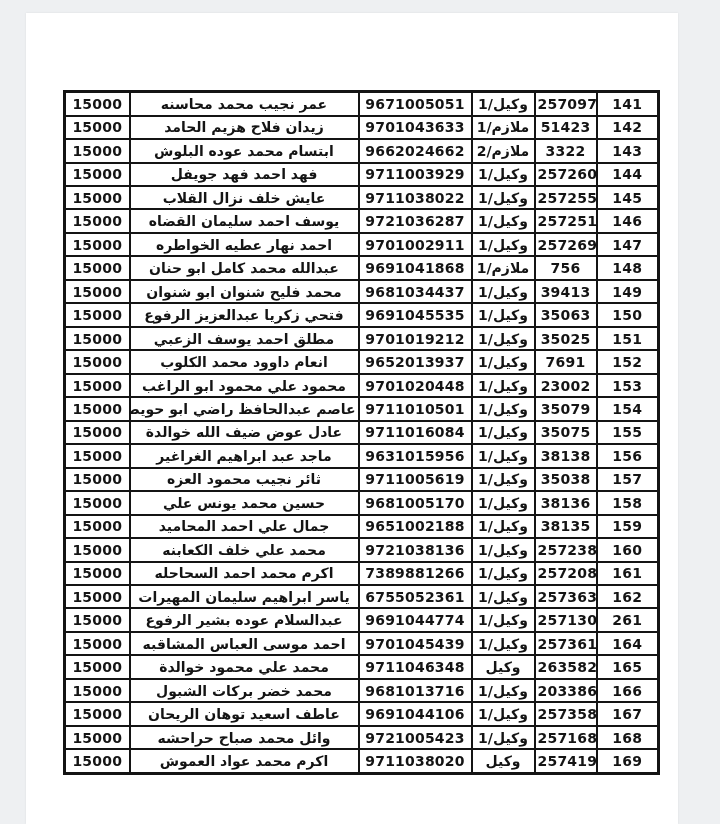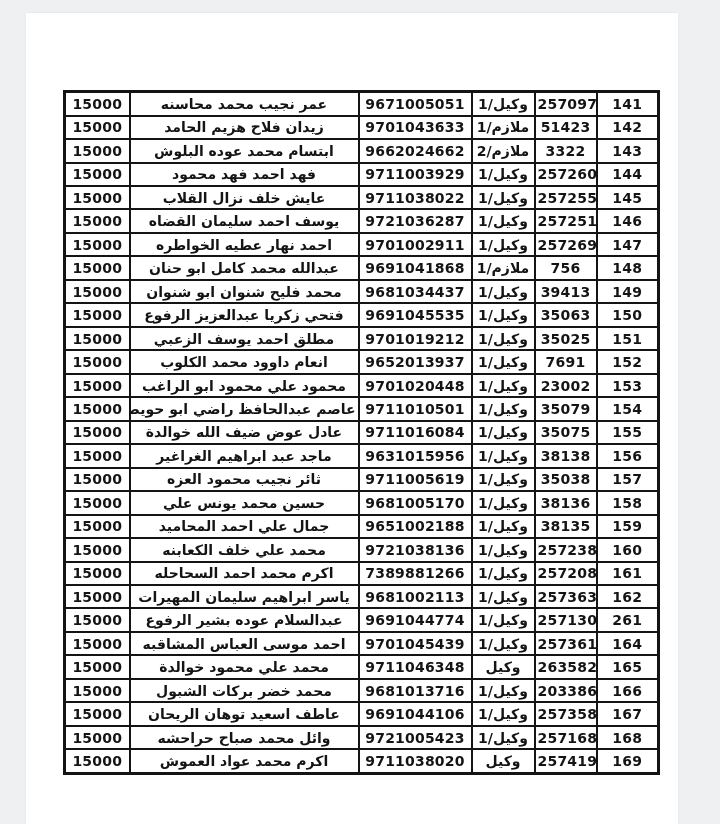--- a/index.html
+++ b/index.html
@@ -84,21 +84,21 @@
           <td class="c-amount">15000</td>
           <td class="c-name" dir="rtl">ابتسام محمد عوده البلوش</td>
           <td class="c-id">9662024662</td>
           <td class="c-rank" dir="rtl">ملازم/2</td>
           <td class="c-number">3322</td>
           <td class="c-serial">143</td>
         </tr>
 
         <tr>
           <td class="c-amount">15000</td>
-          <td class="c-name" dir="rtl">فهد احمد فهد محمود</td>
+          <td class="c-name" dir="rtl">فهد احمد فهد جويفل</td>
           <td class="c-id">9711003929</td>
           <td class="c-rank" dir="rtl">وكيل/1</td>
           <td class="c-number">257260</td>
           <td class="c-serial">144</td>
         </tr>
 
         <tr>
           <td class="c-amount">15000</td>
           <td class="c-name" dir="rtl">عايش خلف نزال القلاب</td>
           <td class="c-id">9711038022</td>
@@ -247,21 +247,21 @@
           <td class="c-name" dir="rtl">اكرم محمد احمد السحاحله</td>
           <td class="c-id">7389881266</td>
           <td class="c-rank" dir="rtl">وكيل/1</td>
           <td class="c-number">257208</td>
           <td class="c-serial">161</td>
         </tr>
 
         <tr>
           <td class="c-amount">15000</td>
           <td class="c-name" dir="rtl">ياسر ابراهيم سليمان المهيرات</td>
-          <td class="c-id">9681002113</td>
+          <td class="c-id">6755052361</td>
           <td class="c-rank" dir="rtl">وكيل/1</td>
           <td class="c-number">257363</td>
           <td class="c-serial">162</td>
         </tr>
 
         <tr>
           <td class="c-amount">15000</td>
           <td class="c-name" dir="rtl">عبدالسلام عوده بشير الرفوع</td>
           <td class="c-id">9691044774</td>
           <td class="c-rank" dir="rtl">وكيل/1</td>

